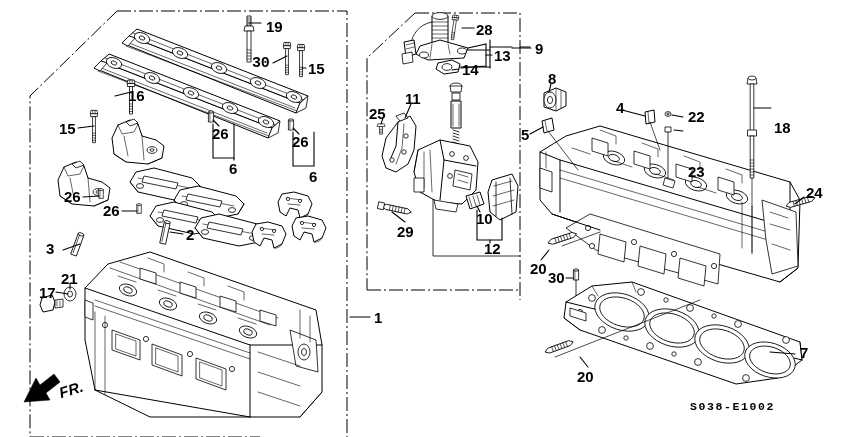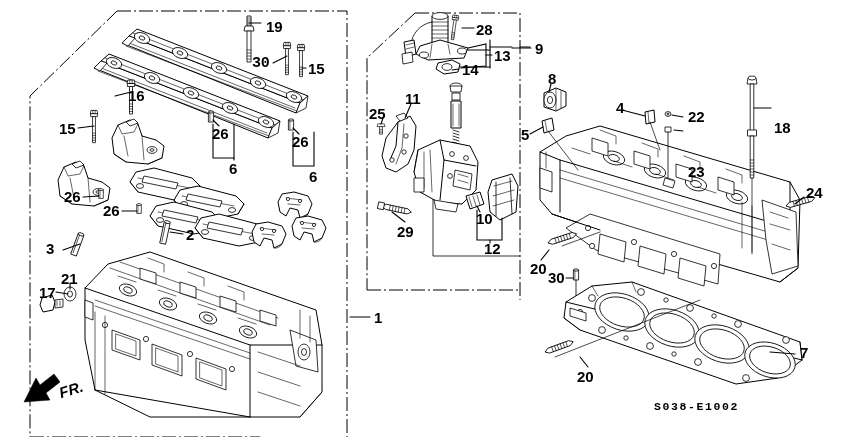--- a/index.html
+++ b/index.html
@@ -668,15 +668,15 @@
   <div class="callout" style="left:530px;top:261px;">20</div>
   <div class="callout" style="left:548px;top:270px;">30</div>
   <div class="callout" style="left:61px;top:271px;">21</div>
   <div class="callout" style="left:39px;top:285px;">17</div>
   <div class="callout" style="left:374px;top:310px;">1</div>
   <div class="callout" style="left:800px;top:345px;">7</div>
   <div class="callout" style="left:577px;top:369px;">20</div>
 
   <div class="frlabel" style="left:62px;top:384px;">FR.</div>
 
-  <div class="diagcode" style="left:654px;top:400px;font-family:Liberation Mono, monospace;">S038-E1002</div>
+  <div class="diagcode" style="left:690px;top:400px;font-family:Liberation Mono, monospace;">S038-E1002</div>
 
 </div>
 
 </body></html>

